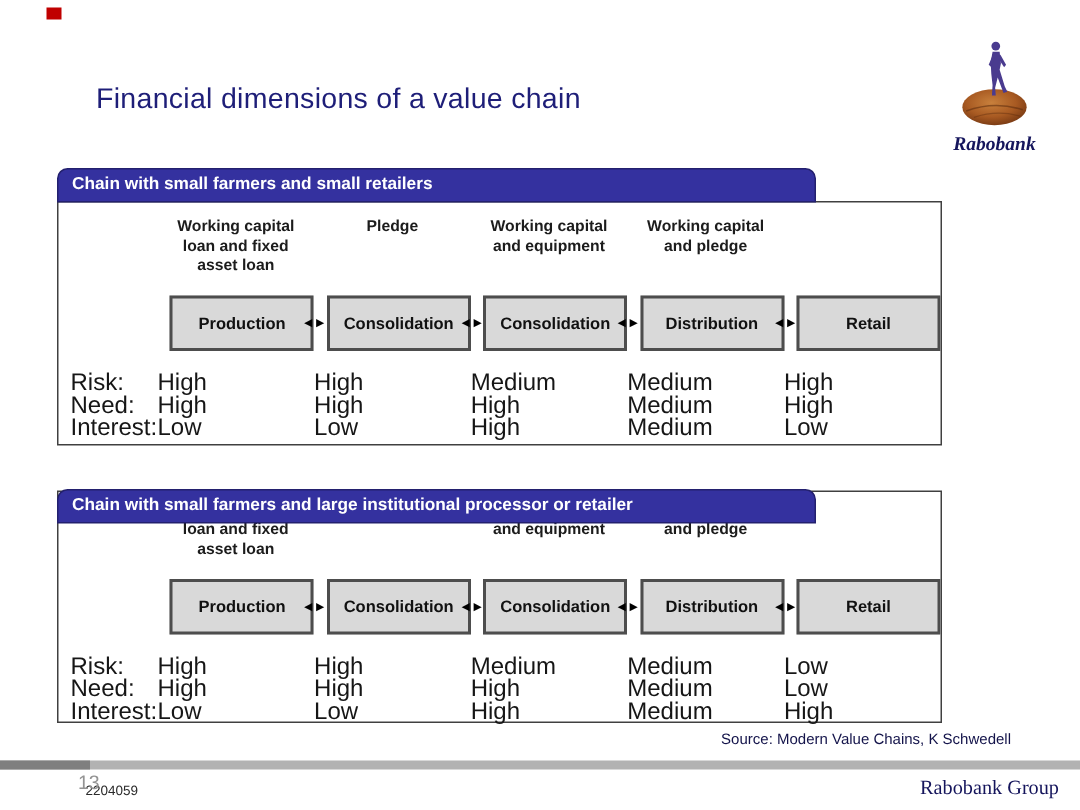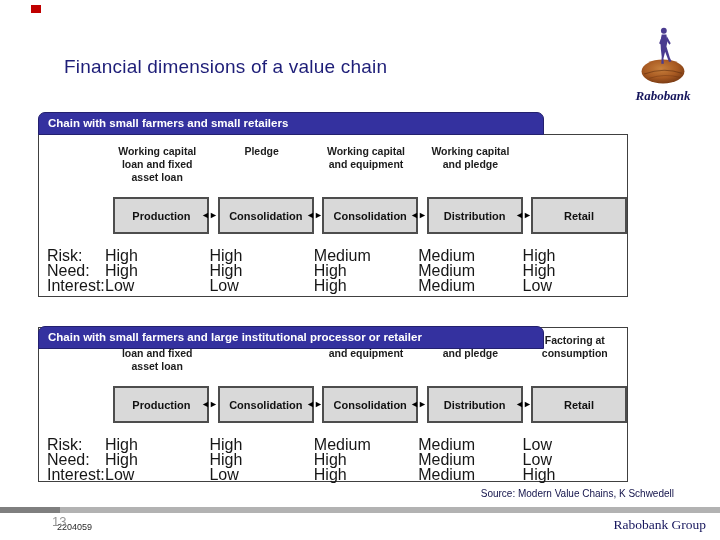--- a/index.html
+++ b/index.html
@@ -155,21 +155,20 @@
   <span>Chain with small farmers and large institutional processor or retailer</span>
 </div>
 
 <div class="panel" id="panel2">
   <div class="grid6 fin-row">
     <div></div>
     <div class="fin-label">Working capital loan and fixed asset loan</div>
     <div class="fin-label">Pledge</div>
     <div class="fin-label">Working capital and equipment</div>
     <div class="fin-label">Working capital and pledge</div>
-    <div class="fin-label">Factoring at consumption</div>
   </div>
   <div class="grid6 stage-row">
     <div></div>
     <div class="stage-cell">
         <div class="stage-box">Production</div>
       </div>
     <div class="stage-cell">
         <div class="stage-box">Consolidation</div>
       </div>
     <div class="stage-cell">

